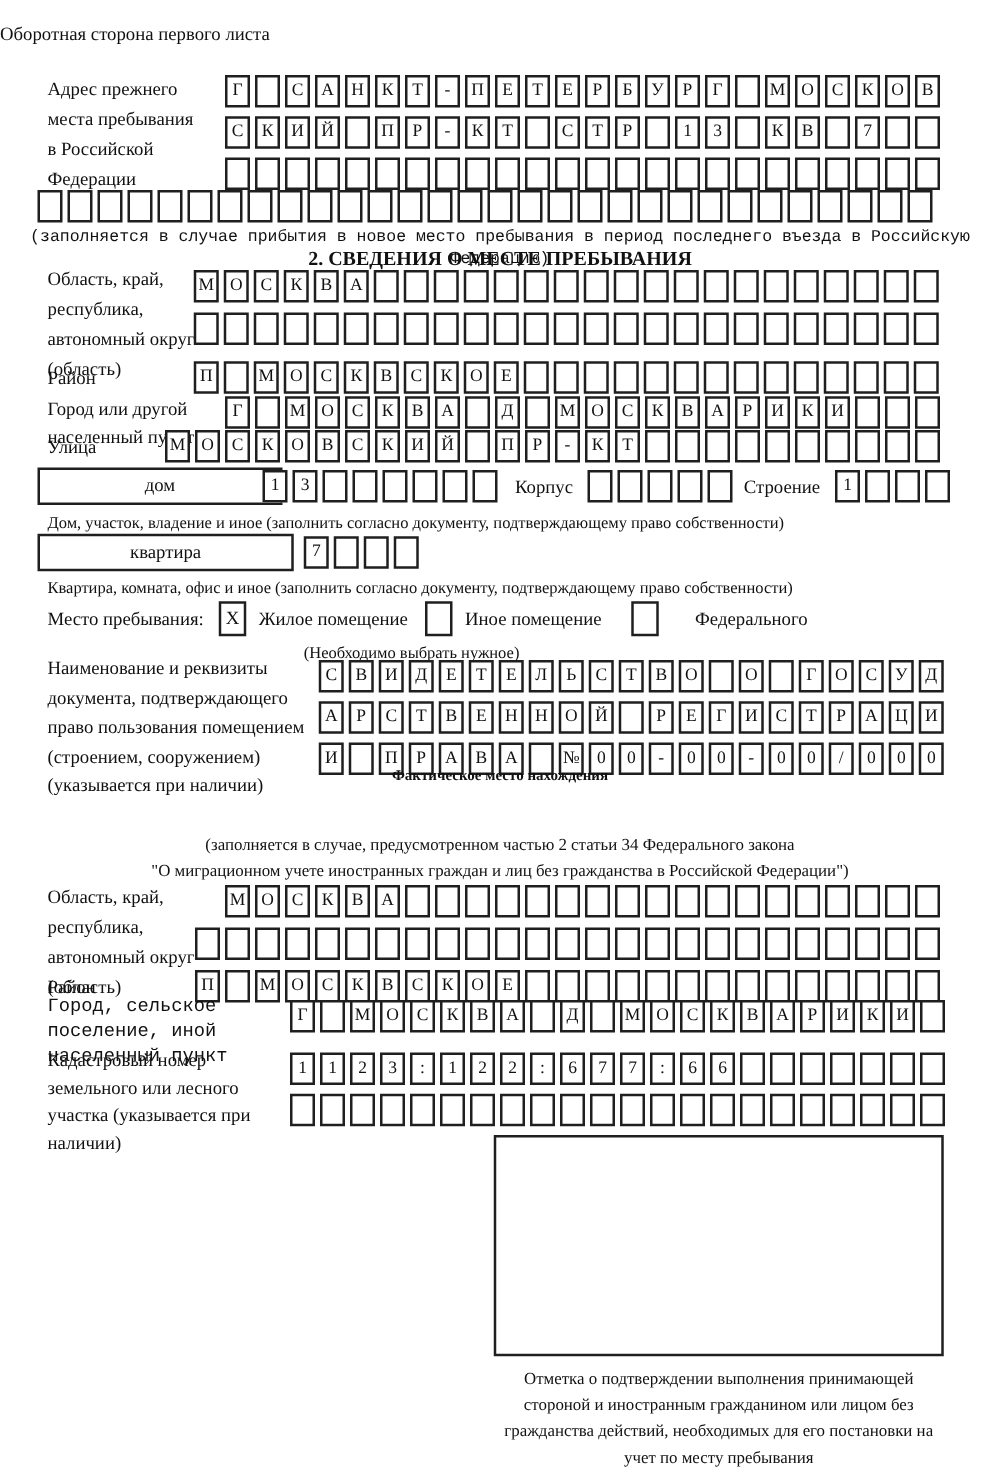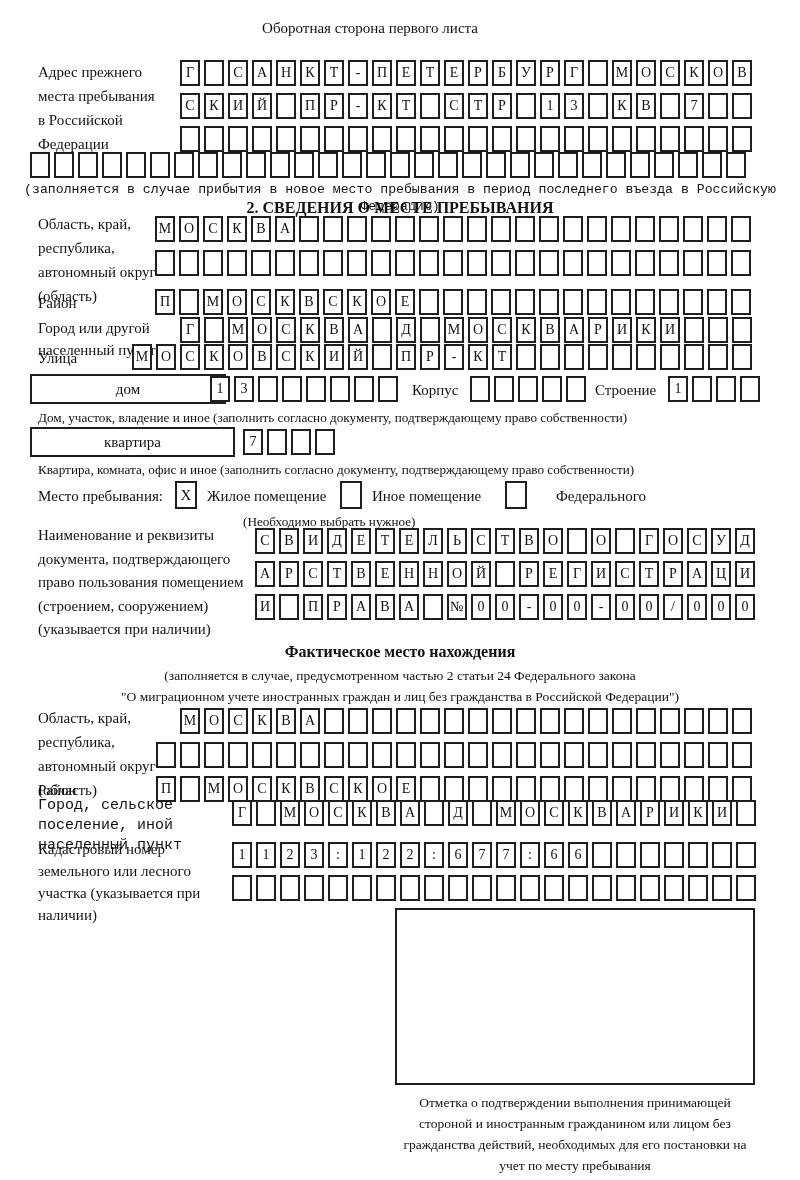--- a/index.html
+++ b/index.html
@@ -24,21 +24,21 @@
   }
   .cb {
     position: absolute; width: 22px; height: 28px; border: 2px solid #1f1f1f;
     display: flex; align-items: center; justify-content: center; font-size: 15px;
   }
   .stamp { position: absolute; border: 2px solid #1f1f1f; background: #fff; }
 </style>
 </head>
 <body>
 
-<div class="lbl" style="top:16px; left:0; width:740px; text-align:center;">Оборотная сторона первого листа</div>
+<div class="lbl" style="top:16px; left:0; width:740px; text-align:left;">Оборотная сторона первого листа</div>
 
 <div class="lbl" style="top:60px; left:38px; width:125px;">Адрес прежнего места пребывания в Российской Федерации</div>
 <div class="cellrow" style="top:60px; left:180px;">
     <span class="cell">Г</span>
     <span class="cell"></span>
     <span class="cell">С</span>
     <span class="cell">А</span>
     <span class="cell">Н</span>
     <span class="cell">К</span>
     <span class="cell">Т</span>
@@ -401,22 +401,22 @@
     <span class="cell">0</span>
     <span class="cell">-</span>
     <span class="cell">0</span>
     <span class="cell">0</span>
     <span class="cell">/</span>
     <span class="cell">0</span>
     <span class="cell">0</span>
     <span class="cell">0</span>
   </div>
 
-<div class="title center" style="top:643px; font-size:16px;">Фактическое место нахождения</div>
-<div class="cap center" style="top:667px; font-size:13.5px;">(заполняется в случае, предусмотренном частью 2 статьи 24 Федерального закона</div>
+<div class="title center" style="top:613px; font-size:12px;">Фактическое место нахождения</div>
+<div class="cap center" style="top:667px; font-size:13.5px;">(заполняется в случае, предусмотренном частью 2 статьи 34 Федерального закона</div>
 <div class="cap center" style="top:688px; font-size:13.5px;">"О миграционном учете иностранных граждан и лиц без гражданства в Российской Федерации")</div>
 
 <div class="lbl" style="top:706px; left:38px; width:155px;">Область, край, республика, автономный округ (область)</div>
 <div class="cellrow" style="top:708px; left:180px;">
     <span class="cell">М</span>
     <span class="cell">О</span>
     <span class="cell">С</span>
     <span class="cell">К</span>
     <span class="cell">В</span>
     <span class="cell">А</span>

